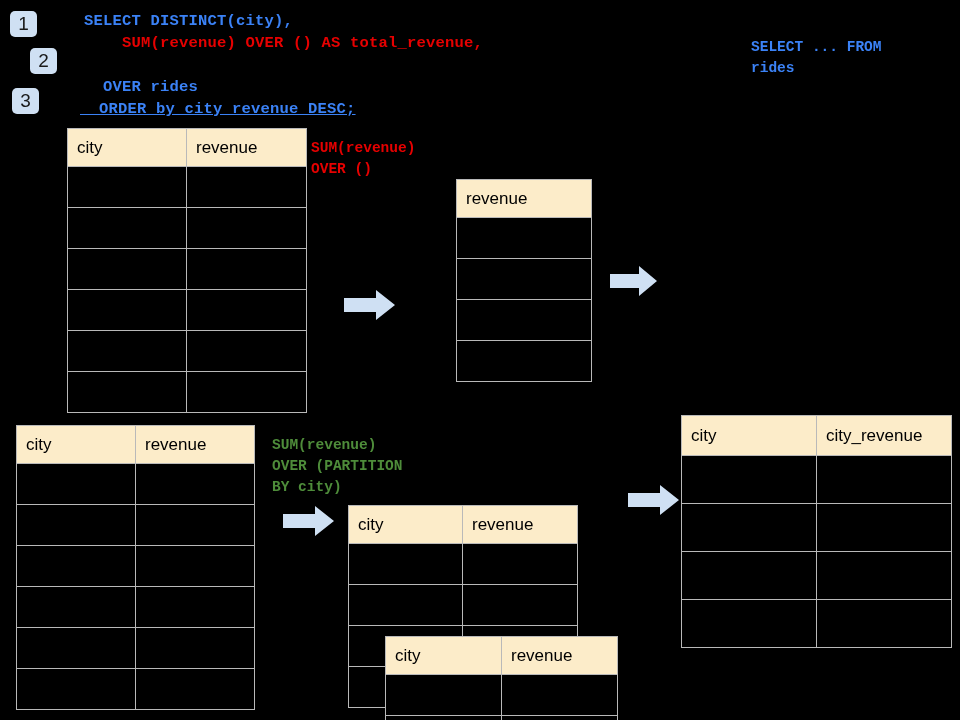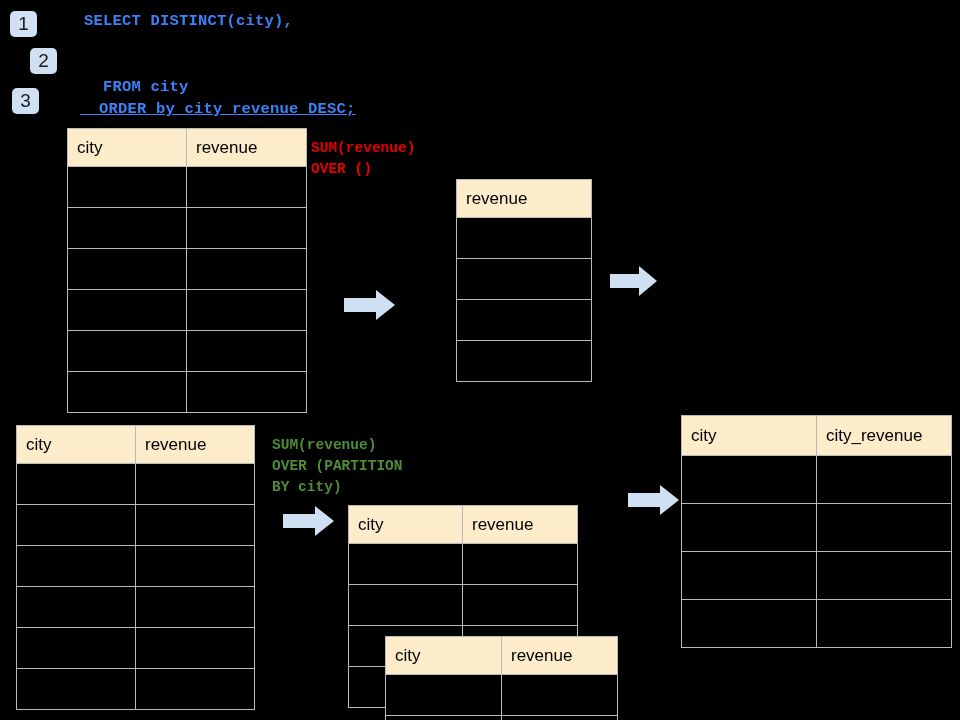--- a/index.html
+++ b/index.html
@@ -83,23 +83,26 @@
 </head>
 <body>
 
 <div id="canvas">
 
   <div class="badge" style="left:10px; top:11px;">1</div>
   <div class="badge" style="left:30px; top:48px;">2</div>
   <div class="badge" style="left:12px; top:88px;">3</div>
 
   <div class="code c-purple" style="left:84px; top:11px;">SELECT DISTINCT(city),</div>
-  <div class="code c-purple" style="left:84px; top:77px;">  FROM city</div>
+  <div class="code c-red" style="left:84px; top:33px;">    SUM(revenue) OVER () AS total_revenue,</div>
+  <div class="code c-purple" style="left:84px; top:77px;">  OVER rides</div>
   <div class="code c-purple" style="left:80px; top:99px;text-decoration:underline;">  ORDER by city_revenue DESC;</div>
 
+  <div class="note c-purple" style="left:751px; top:37px;">SELECT ... FROM
+rides</div>
 
   <div class="note c-red" style="left:311px; top:138px;">SUM(revenue)
 OVER ()</div>
 
   <div class="note c-green" style="left:272px; top:435px;">SUM(revenue)
 OVER (PARTITION
 BY city)</div>
 
   <table class="tbl" id="tbl-source-top" style="left:67px; top:128px; width:239px;">
     <colgroup>

